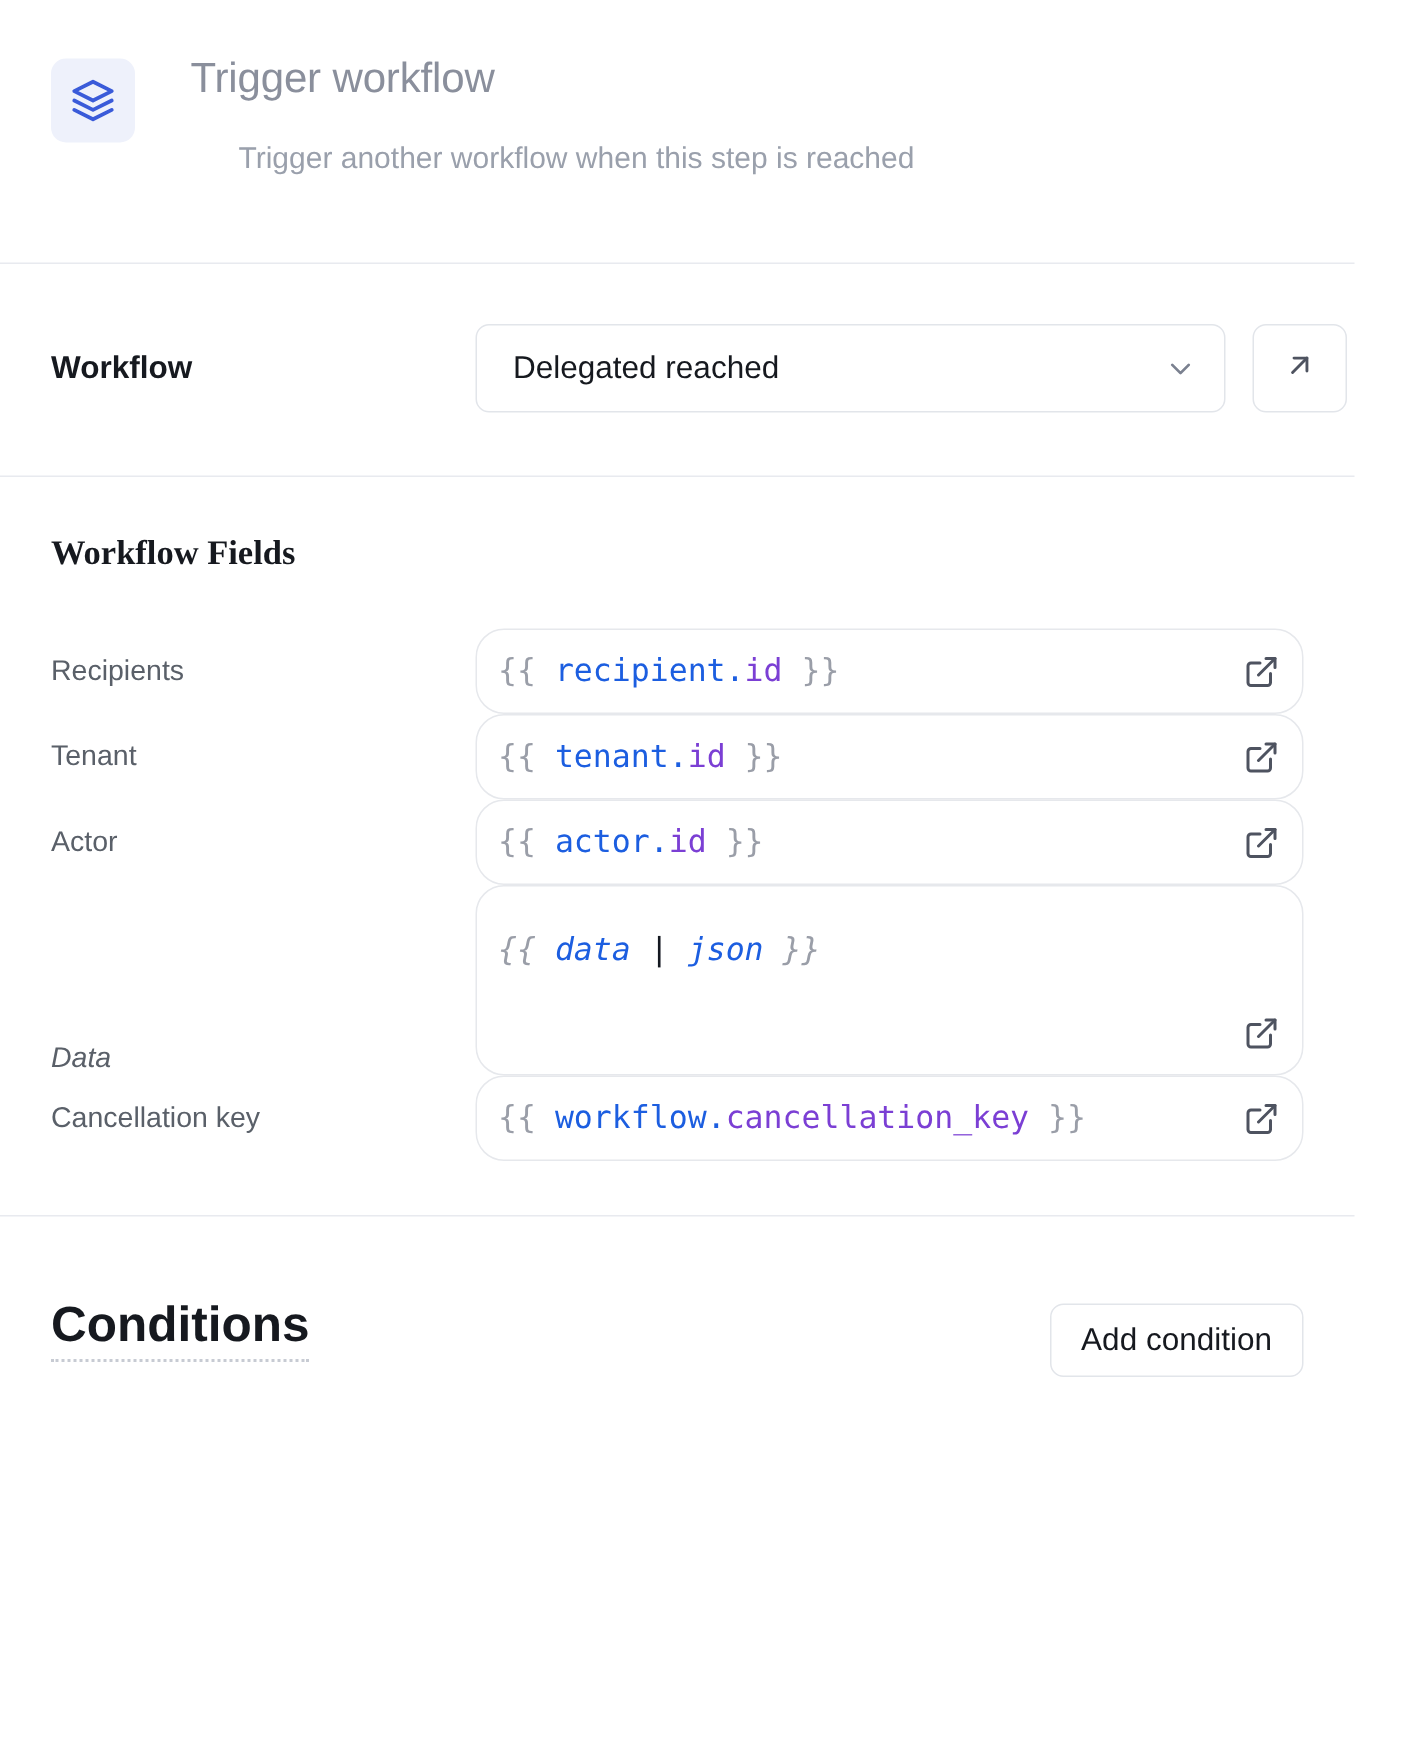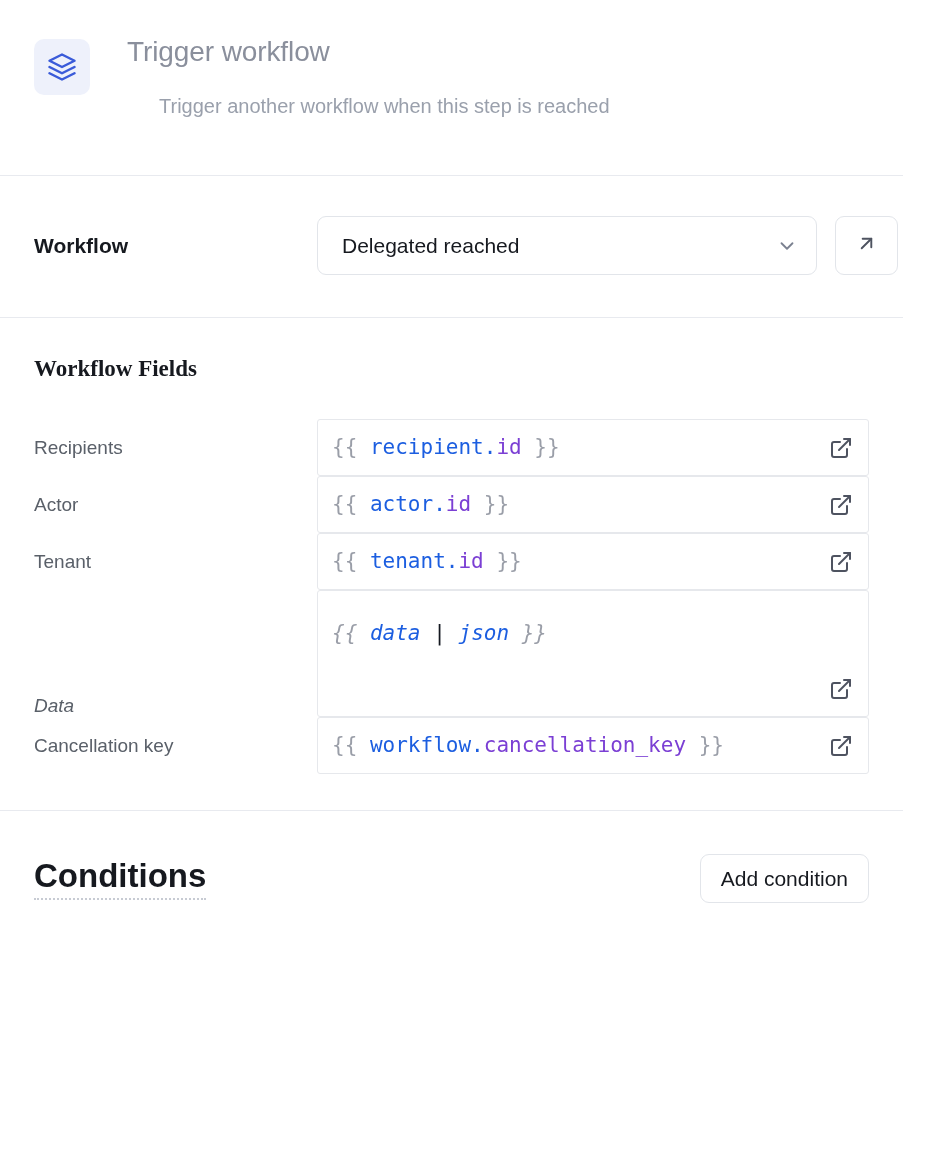--- a/index.html
+++ b/index.html
@@ -126,21 +126,21 @@
     font-size: 19px;
     color: #5a6069;
     font-weight: 400;
   }
   .field-row.tall .field-label { padding-top: 28px; }
 
   .code-input {
     flex: 1 1 auto;
     min-width: 0;
     border: 1px solid #e6e8ec;
-    border-radius: 3px;
+    border-radius: 19px;
     background: #fff;
     position: relative;
     display: flex;
     align-items: center;
     min-height: 57px;
     padding: 0 52px 0 14px;
     cursor: text;
   }
   .code-input.area {
     align-items: flex-start;
@@ -201,20 +201,21 @@
   .add-condition-btn {
     border: 1px solid #e2e5ea;
     border-radius: 9px;
     background: #fff;
     font-family: "Liberation Sans", sans-serif;
     font-size: 21px;
     color: #16191f;
     padding: 0 20px;
     height: 49px;
     cursor: pointer;
+    margin-top: 15px;
   }
 </style>
 </head>
 <body>
 
 <div class="panel">
 
   <div class="header">
     <div class="header-icon-box">
       <svg width="30" height="30" viewBox="0 0 24 24" fill="none" stroke="#3a5bd9" stroke-width="2" stroke-linecap="round" stroke-linejoin="round">
@@ -263,36 +264,36 @@
             <span class="ext-link">
               <svg width="24" height="24" viewBox="0 0 24 24" fill="none" stroke="currentColor" stroke-width="2" stroke-linecap="round" stroke-linejoin="round">
                 <path d="M18 13v6a2 2 0 0 1-2 2H5a2 2 0 0 1-2-2V8a2 2 0 0 1 2-2h6"></path>
                 <polyline points="15 3 21 3 21 9"></polyline>
                 <line x1="10" y1="14" x2="21" y2="3"></line>
               </svg>
             </span>
           </div>
         </div>
         <div class="field-row">
+          <div class="field-label">Tenant</div>
+          <div class="code-input">
+            <span class="code-text"><span class="brace">{{ </span><span class="obj">tenant</span><span class="dot">.</span><span class="prop">id</span><span class="brace"> }}</span></span>
+            <span class="ext-link">
+              <svg width="24" height="24" viewBox="0 0 24 24" fill="none" stroke="currentColor" stroke-width="2" stroke-linecap="round" stroke-linejoin="round">
+                <path d="M18 13v6a2 2 0 0 1-2 2H5a2 2 0 0 1-2-2V8a2 2 0 0 1 2-2h6"></path>
+                <polyline points="15 3 21 3 21 9"></polyline>
+                <line x1="10" y1="14" x2="21" y2="3"></line>
+              </svg>
+            </span>
+          </div>
+        </div>
+        <div class="field-row">
           <div class="field-label">Actor</div>
           <div class="code-input">
             <span class="code-text"><span class="brace">{{ </span><span class="obj">actor</span><span class="dot">.</span><span class="prop">id</span><span class="brace"> }}</span></span>
-            <span class="ext-link">
-              <svg width="24" height="24" viewBox="0 0 24 24" fill="none" stroke="currentColor" stroke-width="2" stroke-linecap="round" stroke-linejoin="round">
-                <path d="M18 13v6a2 2 0 0 1-2 2H5a2 2 0 0 1-2-2V8a2 2 0 0 1 2-2h6"></path>
-                <polyline points="15 3 21 3 21 9"></polyline>
-                <line x1="10" y1="14" x2="21" y2="3"></line>
-              </svg>
-            </span>
-          </div>
-        </div>
-        <div class="field-row">
-          <div class="field-label">Tenant</div>
-          <div class="code-input">
-            <span class="code-text"><span class="brace">{{ </span><span class="obj">tenant</span><span class="dot">.</span><span class="prop">id</span><span class="brace"> }}</span></span>
             <span class="ext-link">
               <svg width="24" height="24" viewBox="0 0 24 24" fill="none" stroke="currentColor" stroke-width="2" stroke-linecap="round" stroke-linejoin="round">
                 <path d="M18 13v6a2 2 0 0 1-2 2H5a2 2 0 0 1-2-2V8a2 2 0 0 1 2-2h6"></path>
                 <polyline points="15 3 21 3 21 9"></polyline>
                 <line x1="10" y1="14" x2="21" y2="3"></line>
               </svg>
             </span>
           </div>
         </div>
         <div class="field-row tall">

